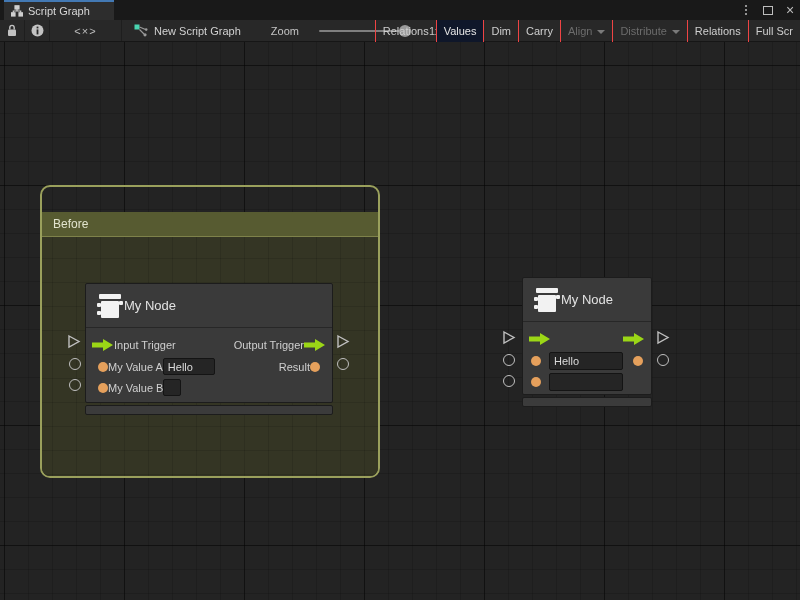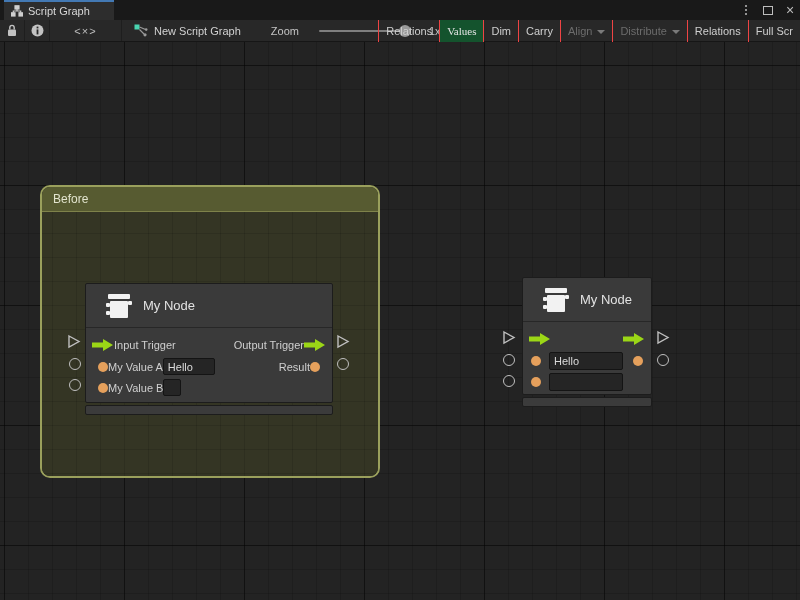--- a/index.html
+++ b/index.html
@@ -30,21 +30,21 @@
     background:#282828; border-bottom:1px solid #161616;
     display:flex; align-items:stretch; font-size:11px;
   }
   .tb-btn {
     display:flex; align-items:center; justify-content:center;
     padding:0 7px; color:#cfcfcf; border-right:1px solid #1e1e1e;
     white-space:nowrap; cursor:default;
   }
   .tb-btn.icon-btn { width:25px; padding:0; }
   .tb-btn.code-btn { width:72px; }
-  .tb-btn.active { background:#14532d; color:#e6e6e6;font-family:Liberation Serif, serif; }
+  .tb-btn.active { background:#0f172a; color:#e6e6e6; }
   .tb-btn.disabled { color:#6c6c6c; }
   .caret { width:0; height:0; border-left:4px solid transparent; border-right:4px solid transparent; border-top:4px solid #7a7a7a; margin-left:5px; margin-top:1px; }
   .tb-spacer { flex:0 0 auto; }
   .graph-name { display:flex; align-items:center; gap:6px; padding:0 10px 0 12px; color:#d2d2d2; }
   .zoom-area { display:flex; align-items:center; gap:20px; padding-left:20px; }
   .zoom-track { position:relative; width:90px; height:2px; background:#7f7f7f; border-radius:1px; }
   .zoom-handle { position:absolute; right:-2px; top:-5px; width:12px; height:12px; border-radius:50%; background:#9a9a9a; }
   .right-btns { position:absolute; right:0; top:0; height:22px; display:flex; }
   .right-btns .tb-btn { border-left:1px solid #ef4444; border-right:none; }
 
@@ -59,21 +59,21 @@
       linear-gradient(to bottom, rgba(0,0,0,0.14) 1px, transparent 1px);
     background-size:120px 120px, 120px 120px, 24px 24px, 24px 24px;
     background-position:4px 0, 0 23px, 4px 0, 0 -1px;
   }
 
   
   .group { position:absolute; border-radius:10px; display:flex; flex-direction:column; overflow:hidden; }
   .group.before { left:40px; top:143px; width:340px; height:293px; border:2px solid #9aa05c; }
   .group.after  { left:415px; top:143px; width:338px; height:293px; border:2px solid #a86bb0; }
   .group-header { height:25px; display:flex; align-items:center; padding-left:11px; font-size:12px; }
-  .before .group-header { background:#575b31; border-bottom:1px solid #7e824a; color:#e2e4ce; }
+  .before .group-header { background:#575b31; border-bottom:1px solid #7e824a; color:#e2e4ce;margin-top:25px; }
   .after  .group-header { background:#6b3f70; border-bottom:1px solid #9a5aa0; color:#eddcf0; }
   .group-body { flex:1;
     background-image:
       linear-gradient(to right, rgba(0,0,0,0.12) 1px, transparent 1px),
       linear-gradient(to bottom, rgba(0,0,0,0.12) 1px, transparent 1px);
     background-size:24px 24px, 24px 24px;
     background-position:10px 0, 0 21px;
   }
   .before .group-body { background-color:#343524; }
   .after  .group-body { background-color:#35253a; }
@@ -85,22 +85,22 @@
   }
   .node-before { left:85px; top:241px; width:248px; height:120px; }
   .node-after  { left:522px; top:235px; width:130px; height:118px; }
   .node-footer {
     position:absolute; background:#3b3b3b; border:1px solid #1c1c1c; border-radius:2px; height:10px;
   }
   .footer-before { left:85px; top:363px; width:248px; }
   .footer-after  { left:522px; top:355px; width:130px; }
 
   .node-header {
-    height:44px; display:flex; align-items:center; gap:10px;
-    padding-left:19px; border-bottom:1px solid #272727; font-size:13px; color:#e2e2e2;
+    height:44px; display:flex; align-items:center; 
+    padding-left:10px; border-bottom:1px solid #272727; font-size:13px; color:#e2e2e2;
   }
   .node-ports { flex:1; padding-top:6px; }
   .prow { display:flex; align-items:center; height:22px; padding:0 6px; }
   .prow.value { height:21px; }
   .plabel { font-size:11px; color:#cfcfcf; margin:0 0; }
   .pright { margin-left:auto; display:flex; align-items:center; }
 
   
   .unit-icon { position:relative; width:28px; height:28px; flex:0 0 auto; }
   .unit-icon .bar  { position:absolute; left:3px; top:2px; width:22px; height:5px; background:#f2f2f2; border-radius:1px; }

